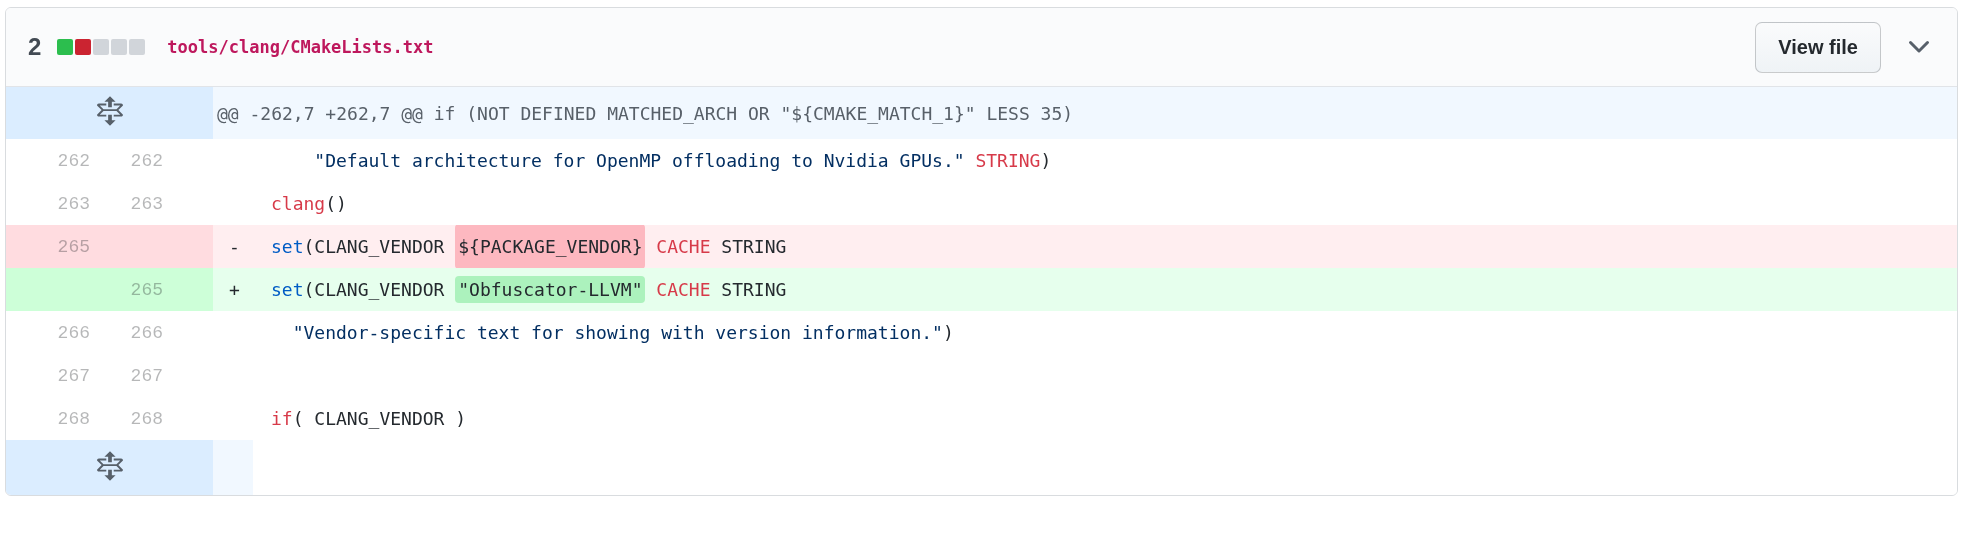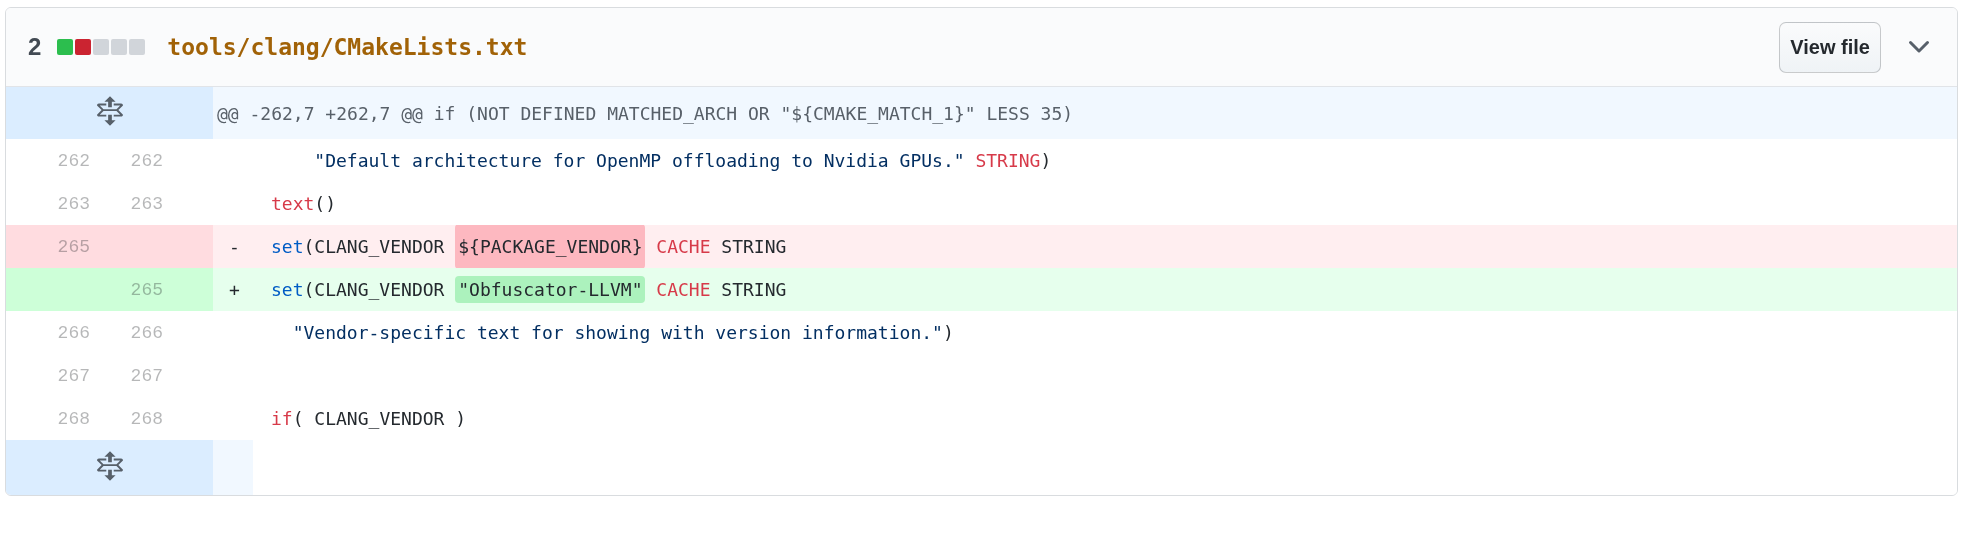--- a/index.html
+++ b/index.html
@@ -29,34 +29,34 @@
     color: #424a53;
   }
   .diffstat { display: flex; gap: 2px; margin-left: 16px; }
   .sq { width: 16px; height: 16px; border-radius: 2px; display: inline-block; }
   .sq.addition { background: var(--diffstat-addition, #2cbe4e); }
   .sq.deletion { background: var(--diffstat-deletion, #cb2431); }
   .sq.neutral  { background: var(--diffstat-neutral, #d1d5da); }
   .filename {
     margin-left: 22px;
     font-family: "DejaVu Sans Mono", monospace;
-    font-size: 23px;
+    font-size: 17px;
     font-weight: 600;
-    color: #a16207;
+    color: #be185d;
   }
   .header-right { margin-left: auto; display: flex; align-items: center; gap: 22px; }
   .btn-view-file {
     font-family: "Liberation Sans", sans-serif;
     font-size: 20px;
     font-weight: 600;
     color: #24292e;
     background: linear-gradient(to bottom, #fafbfc, #eff3f6);
     border: 1px solid rgba(27, 31, 35, 0.22);
     border-radius: 7px;
-    padding: 13px 10px;
+    padding: 13px 22px;
     cursor: pointer;
   }
   .chevron { color: #57606a; display: inline-flex; cursor: pointer; }
 
   
   table.diff {
     border-collapse: collapse;
     width: 100%;
     table-layout: fixed;
     font-family: "DejaVu Sans Mono", monospace;
@@ -163,21 +163,21 @@
     </tbody>
     <tbody id="diff-rows">
         <tr class="code-row row-context">
           <td class="num old">262</td>
           <td class="num new">262</td>
           <td class="code"><span class="marker"></span><span class="seg-string">    "Default architecture for OpenMP offloading to Nvidia GPUs."</span><span class="seg-plain"> </span><span class="seg-keyword">STRING</span><span class="seg-plain">)</span></td>
         </tr>
         <tr class="code-row row-context">
           <td class="num old">263</td>
           <td class="num new">263</td>
-          <td class="code"><span class="marker"></span><span class="seg-keyword">text</span><span class="seg-plain">()</span></td>
+          <td class="code"><span class="marker"></span><span class="seg-keyword">clang</span><span class="seg-plain">()</span></td>
         </tr>
         <tr class="code-row row-deletion">
           <td class="num old">265</td>
           <td class="num new"></td>
           <td class="code"><span class="marker">-</span><span class="seg-function">set</span><span class="seg-plain">(CLANG_VENDOR </span><span class="seg-plain word-deletion">${PACKAGE_VENDOR}</span><span class="seg-plain"> </span><span class="seg-keyword">CACHE</span><span class="seg-plain"> STRING</span></td>
         </tr>
         <tr class="code-row row-addition">
           <td class="num old"></td>
           <td class="num new">265</td>
           <td class="code"><span class="marker">+</span><span class="seg-function">set</span><span class="seg-plain">(CLANG_VENDOR </span><span class="seg-plain word-addition">"Obfuscator-LLVM"</span><span class="seg-plain"> </span><span class="seg-keyword">CACHE</span><span class="seg-plain"> STRING</span></td>

